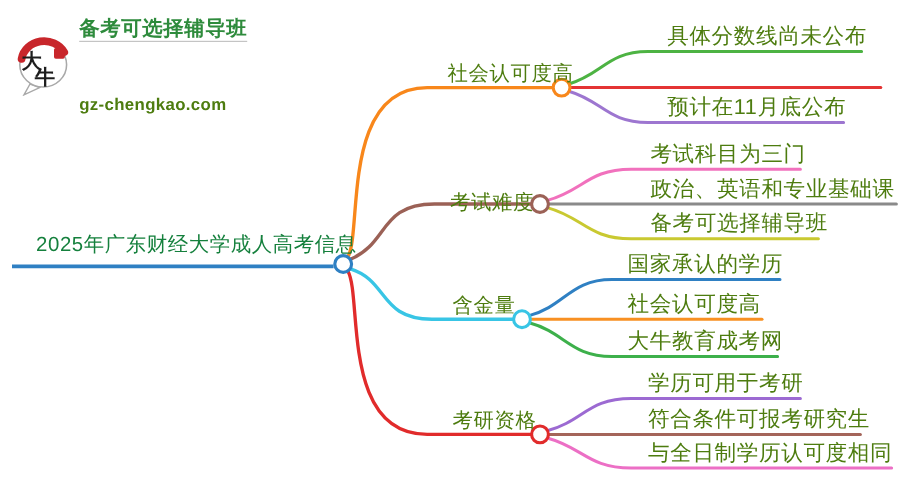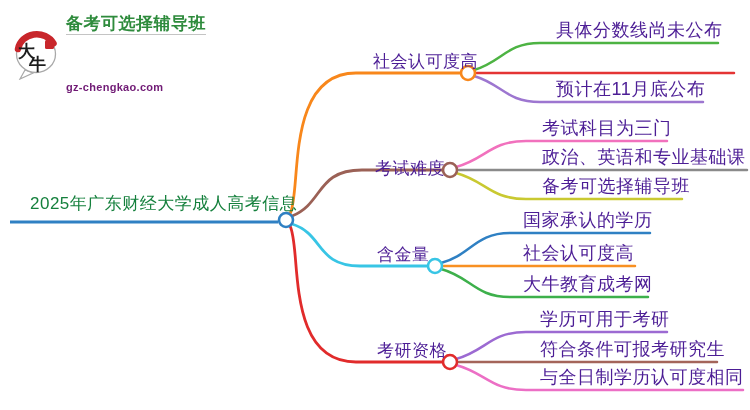--- a/index.html
+++ b/index.html
@@ -5,31 +5,31 @@
   html,body{margin:0;padding:0;}
   body{
     width:750px;height:410px;position:relative;overflow:hidden;
     background:#ffffff;
     font-family:"Liberation Sans", sans-serif;
     -webkit-font-smoothing:antialiased;
   }
   .stage{position:absolute;inset:0;width:750px;height:410px;}
   svg.map{position:absolute;left:0;top:0;}
   .label{
-    position:absolute;white-space:nowrap;color:#4c1d95;
+    position:absolute;white-space:nowrap;color:#4d7c0f;
     font-family:"Liberation Sans", sans-serif;
   }
   .central-label{font-size:17px;line-height:20px;letter-spacing:.5px;color:#15803d;}
   .branch-label{font-size:17px;line-height:18px;letter-spacing:.5px;}
   .child-label{font-size:18px;line-height:19px;letter-spacing:.5px;}
   .logo{position:absolute;left:12px;top:14px;display:flex;align-items:center;gap:6px;cursor:pointer;}
   .logo-text{display:flex;flex-direction:column;}
   .logo-title{font-size:17px;font-weight:bold;color:#2e8b3c;letter-spacing:.5px;line-height:19px;}
   .logo-divider{height:1px;background:#c4c4c4;margin:1px 0 1px 0;}
-  .logo-url{font-size:11px;font-weight:bold;color:#701a75;letter-spacing:.3px;line-height:14px;margin-top:44px;}
+  .logo-url{font-size:14px;font-weight:bold;color:#4d7c0f;letter-spacing:.3px;line-height:14px;margin-top:44px;}
 </style>
 </head>
 <body>
 
 <div class="stage">
 
   <svg class="map" width="750" height="410" viewBox="0 0 750 410">
 
     <path d="M10 222 H278" fill="none" stroke-width="3" stroke="#2f80c3"></path>
 

